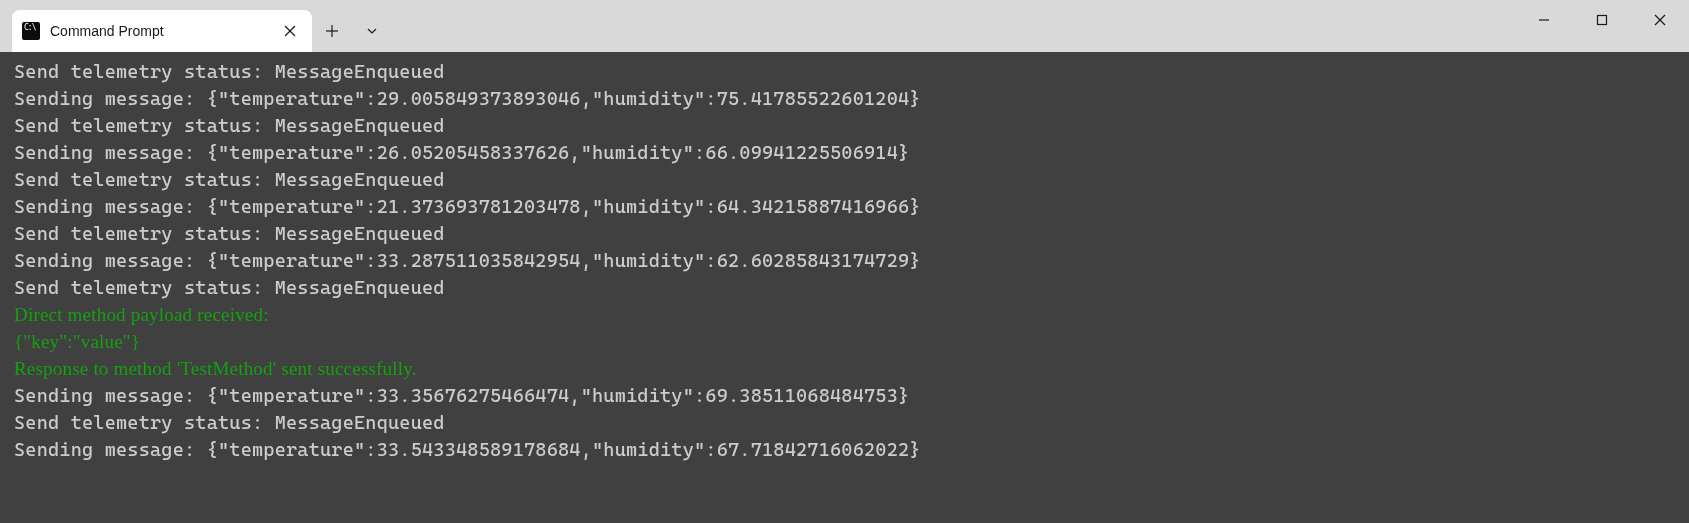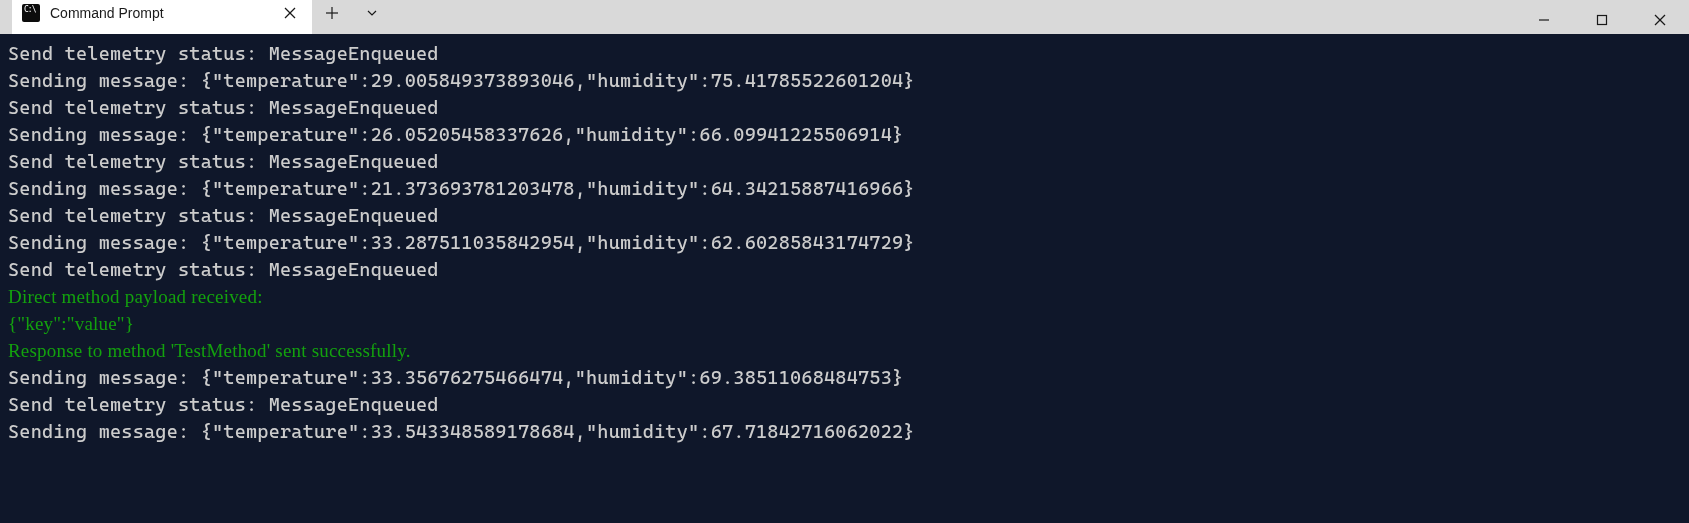--- a/index.html
+++ b/index.html
@@ -6,21 +6,21 @@
     body {
       font-family: "Segoe UI", Tahoma, sans-serif;
       background: #0c0c0c;
       width: 1689px;
       height: 523px;
       overflow: hidden;
       display: flex;
       flex-direction: column;
     }
     .titlebar {
-      height: 34px;
+      height: 52px;
       background: #d9d9d9;
       display: flex;
       align-items: flex-end;
       position: relative;
       flex-shrink: 0;
     }
     .tab {
       margin-left: 12px;
       height: 42px;
       background: #ffffff;
@@ -94,22 +94,22 @@
     .win-btn {
       width: 58px;
       height: 40px;
       display: flex;
       align-items: center;
       justify-content: center;
       color: #1a1a1a;
     }
     .terminal {
       flex: 1;
-      background: #0f172a;
-      padding: 6px 8px;
+      background: #404040;
+      padding: 6px 14px;
       font-family: "Cascadia Mono", Consolas, "Courier New", monospace;
       font-size: 19px;
       line-height: 27px;
       color: #cccccc;
       white-space: pre;
       overflow: hidden;
       letter-spacing: 0.2px;
     }
     .term-line { display: block; }
     .green { color: #13a10e; font-family: Liberation Serif, serif; }

